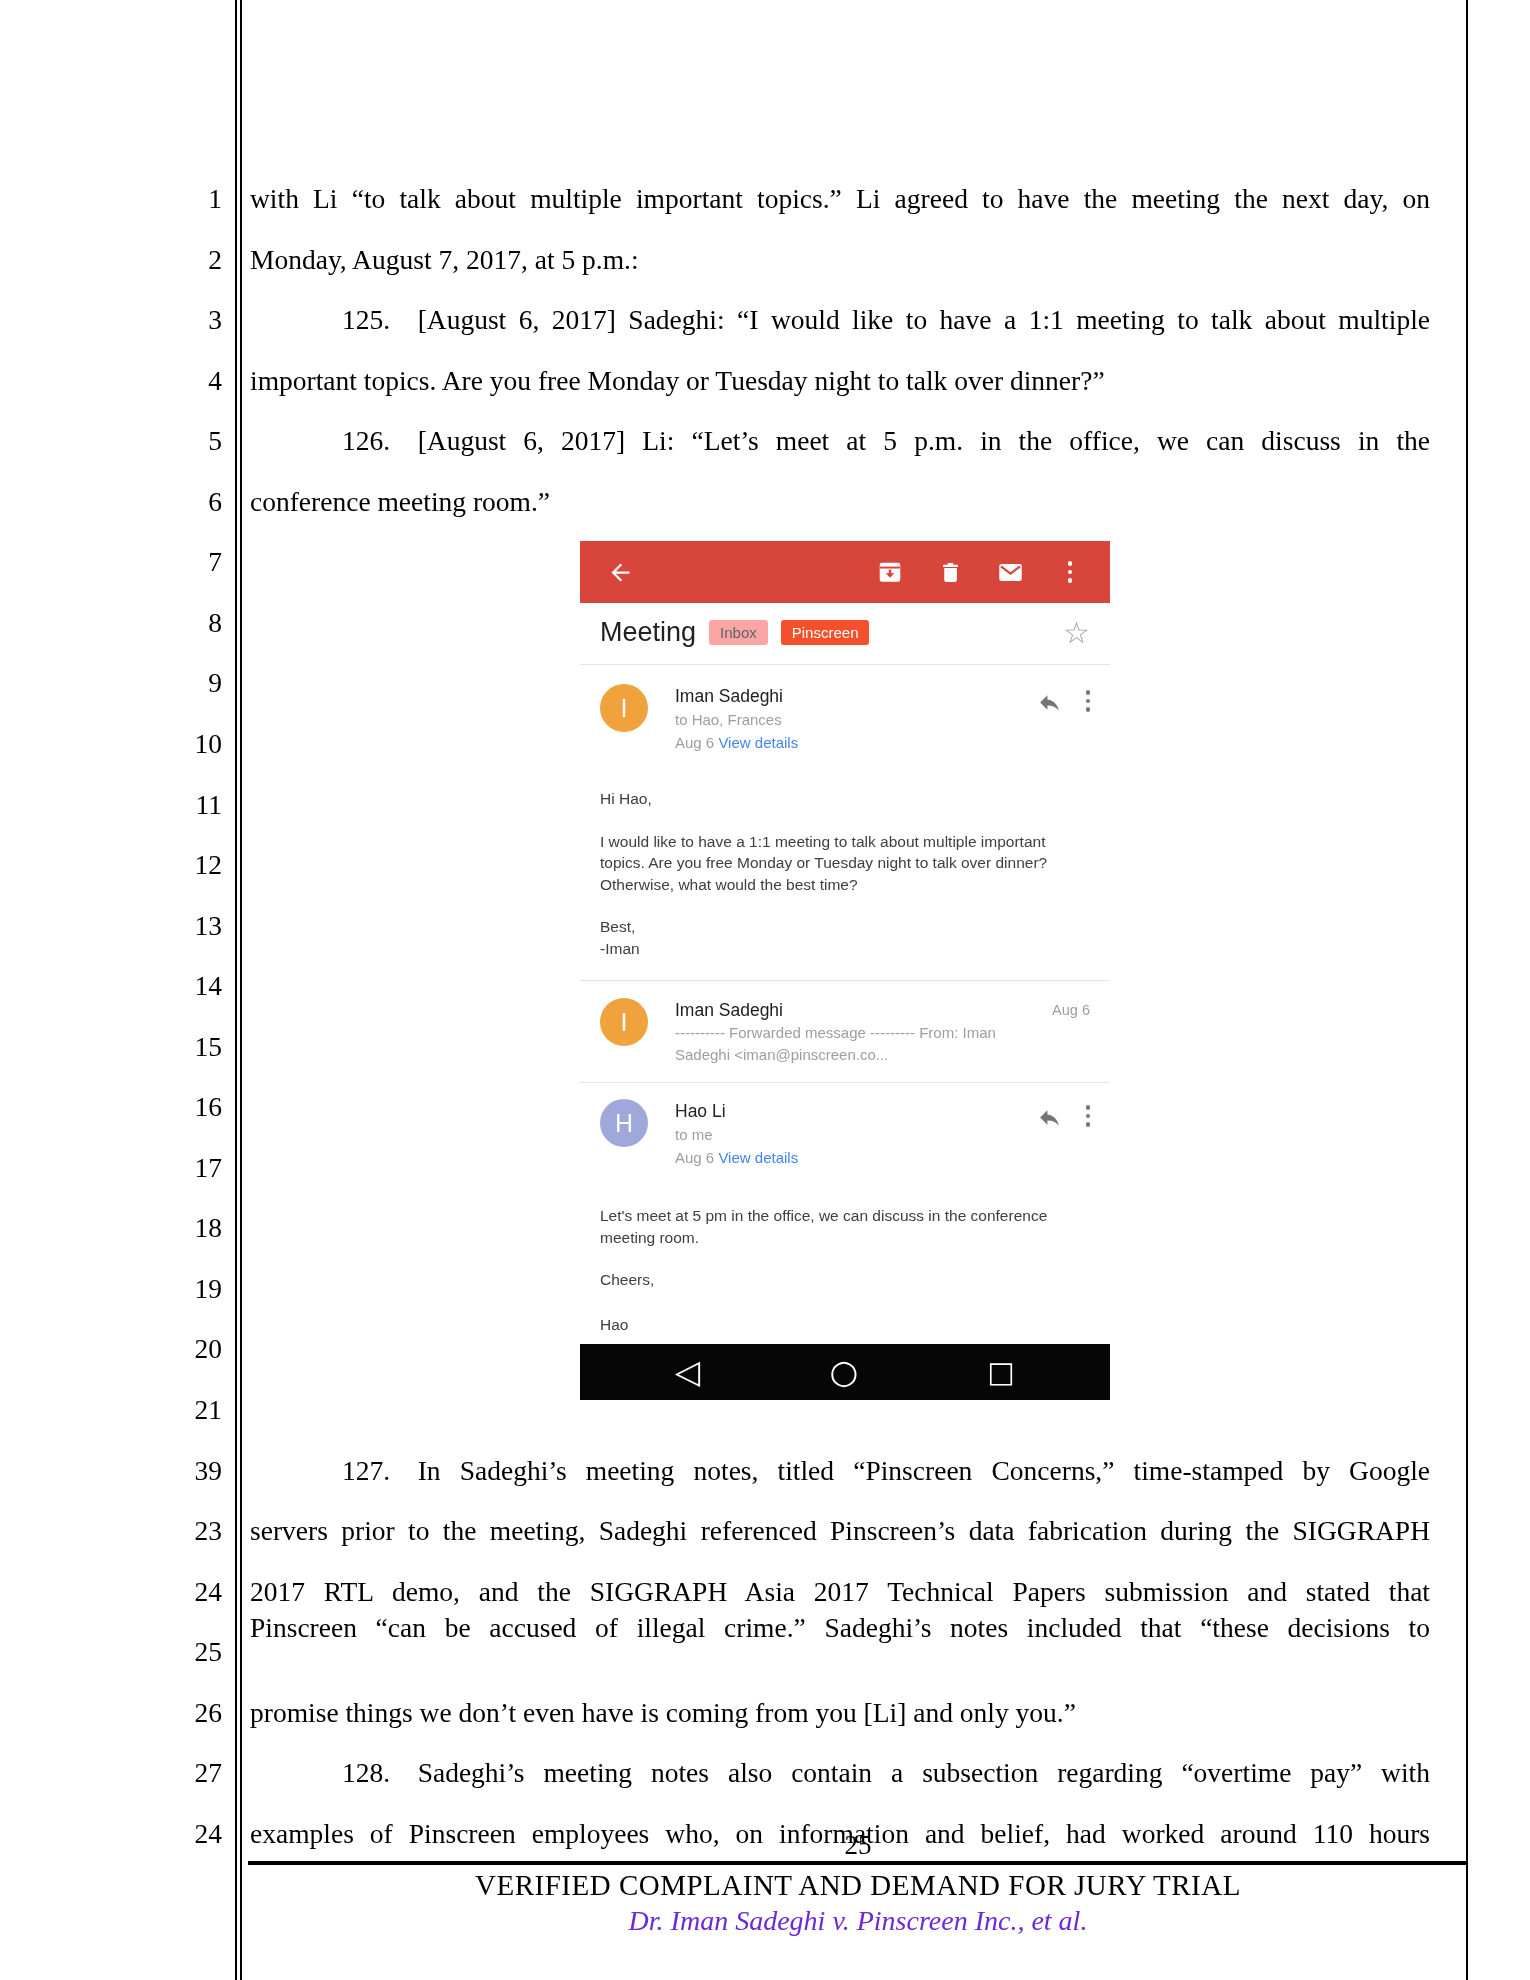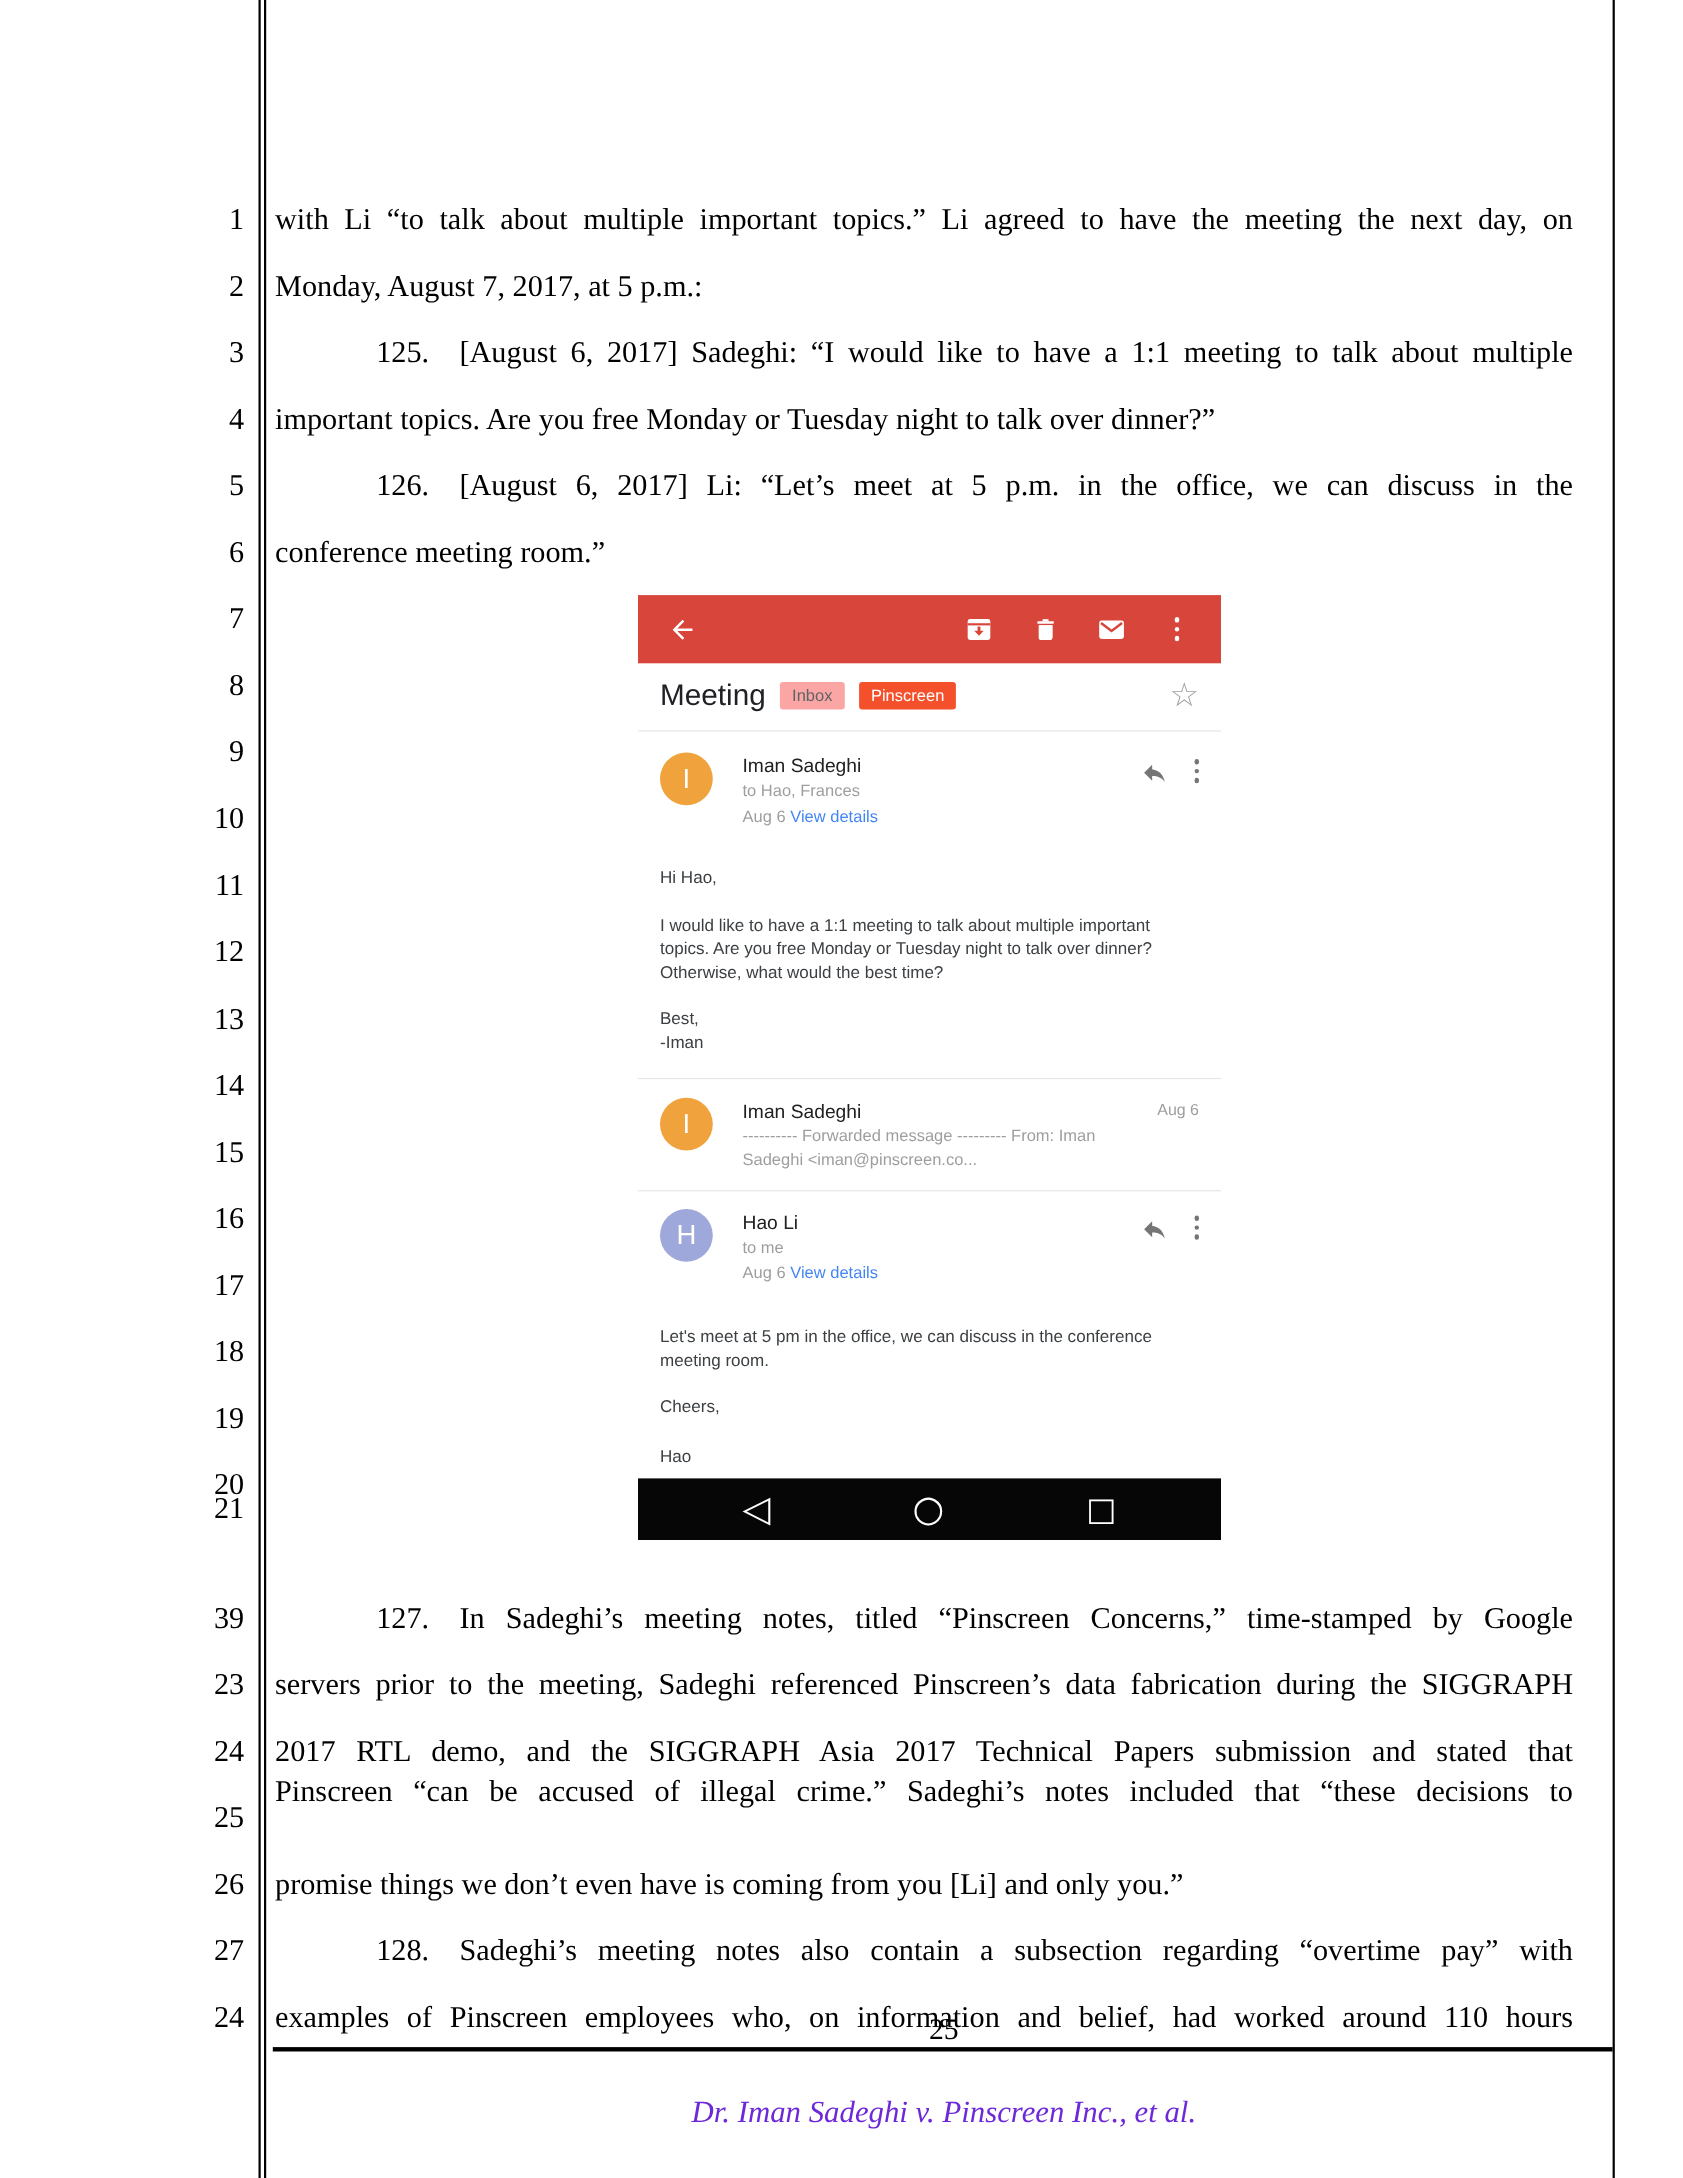--- a/index.html
+++ b/index.html
@@ -90,21 +90,21 @@
       <div class="lineno" style="top: 786px;">11</div>
       <div class="lineno" style="top: 846px;">12</div>
       <div class="lineno" style="top: 907px;">13</div>
       <div class="lineno" style="top: 967px;">14</div>
       <div class="lineno" style="top: 1028px;">15</div>
       <div class="lineno" style="top: 1088px;">16</div>
       <div class="lineno" style="top: 1149px;">17</div>
       <div class="lineno" style="top: 1209px;">18</div>
       <div class="lineno" style="top: 1270px;">19</div>
       <div class="lineno" style="top: 1330px;">20</div>
-      <div class="lineno" style="top: 1352px;">21</div>
+      <div class="lineno" style="top: 1391px;">21</div>
       <div class="lineno" style="top: 1452px;">39</div>
       <div class="lineno" style="top: 1512px;">23</div>
       <div class="lineno" style="top: 1573px;">24</div>
       <div class="lineno" style="top: 1633px;">25</div>
       <div class="lineno" style="top: 1694px;">26</div>
       <div class="lineno" style="top: 1754px;">27</div>
       <div class="lineno" style="top: 1815px;">24</div>
       <div class="bodyline just" style="top: 180px;">with Li “to talk about multiple important topics.” Li agreed to have the meeting the next day, on</div>
       <div class="bodyline" style="top: 241px;">Monday, August 7, 2017, at 5 p.m.:</div>
       <div class="bodyline just ind" style="top: 301px;">125. [August 6, 2017] Sadeghi: “I would like to have a 1:1 meeting to talk about multiple</div>
@@ -243,14 +243,15 @@
 
     <div class="gm-nav">
       <span class="nav-g">◁</span>
       <span class="nav-g">○</span>
       <span class="nav-g sq">□</span>
     </div>
   </div>
 
   <div class="pageno">25</div>
   <div class="foot-rule"></div>
+  <div class="foot-title">VERIFIED COMPLAINT AND DEMAND FOR JURY TRIAL</div>
   <div class="foot-case">Dr. Iman Sadeghi v. Pinscreen Inc., et al.</div>
 </div>
 
 </body></html>

